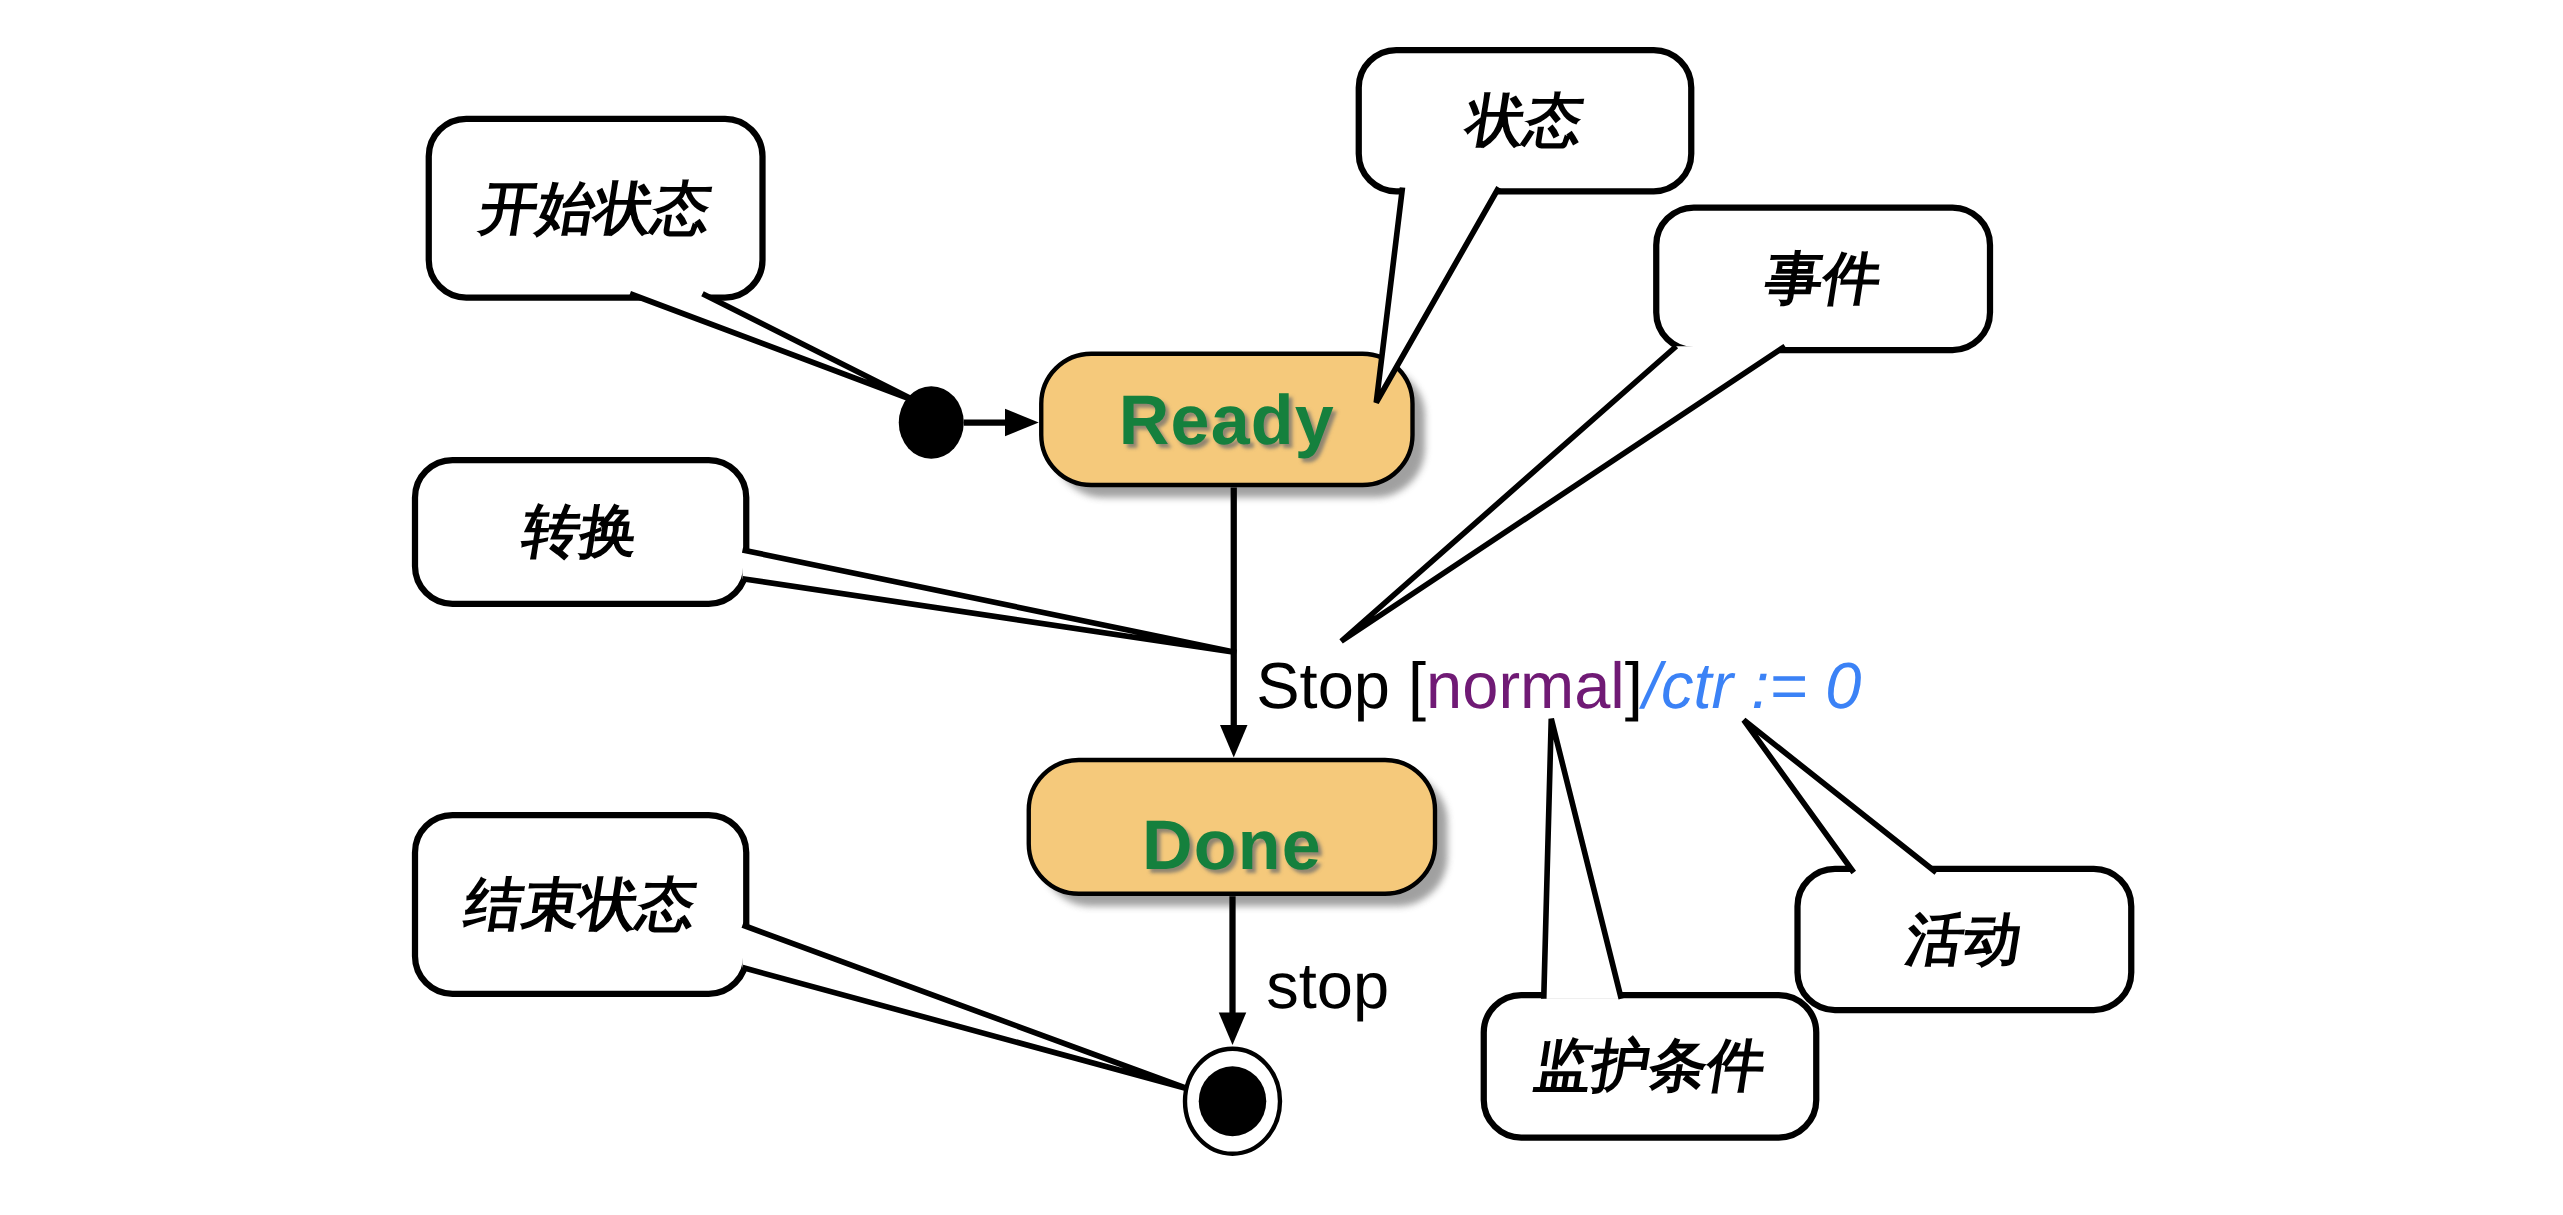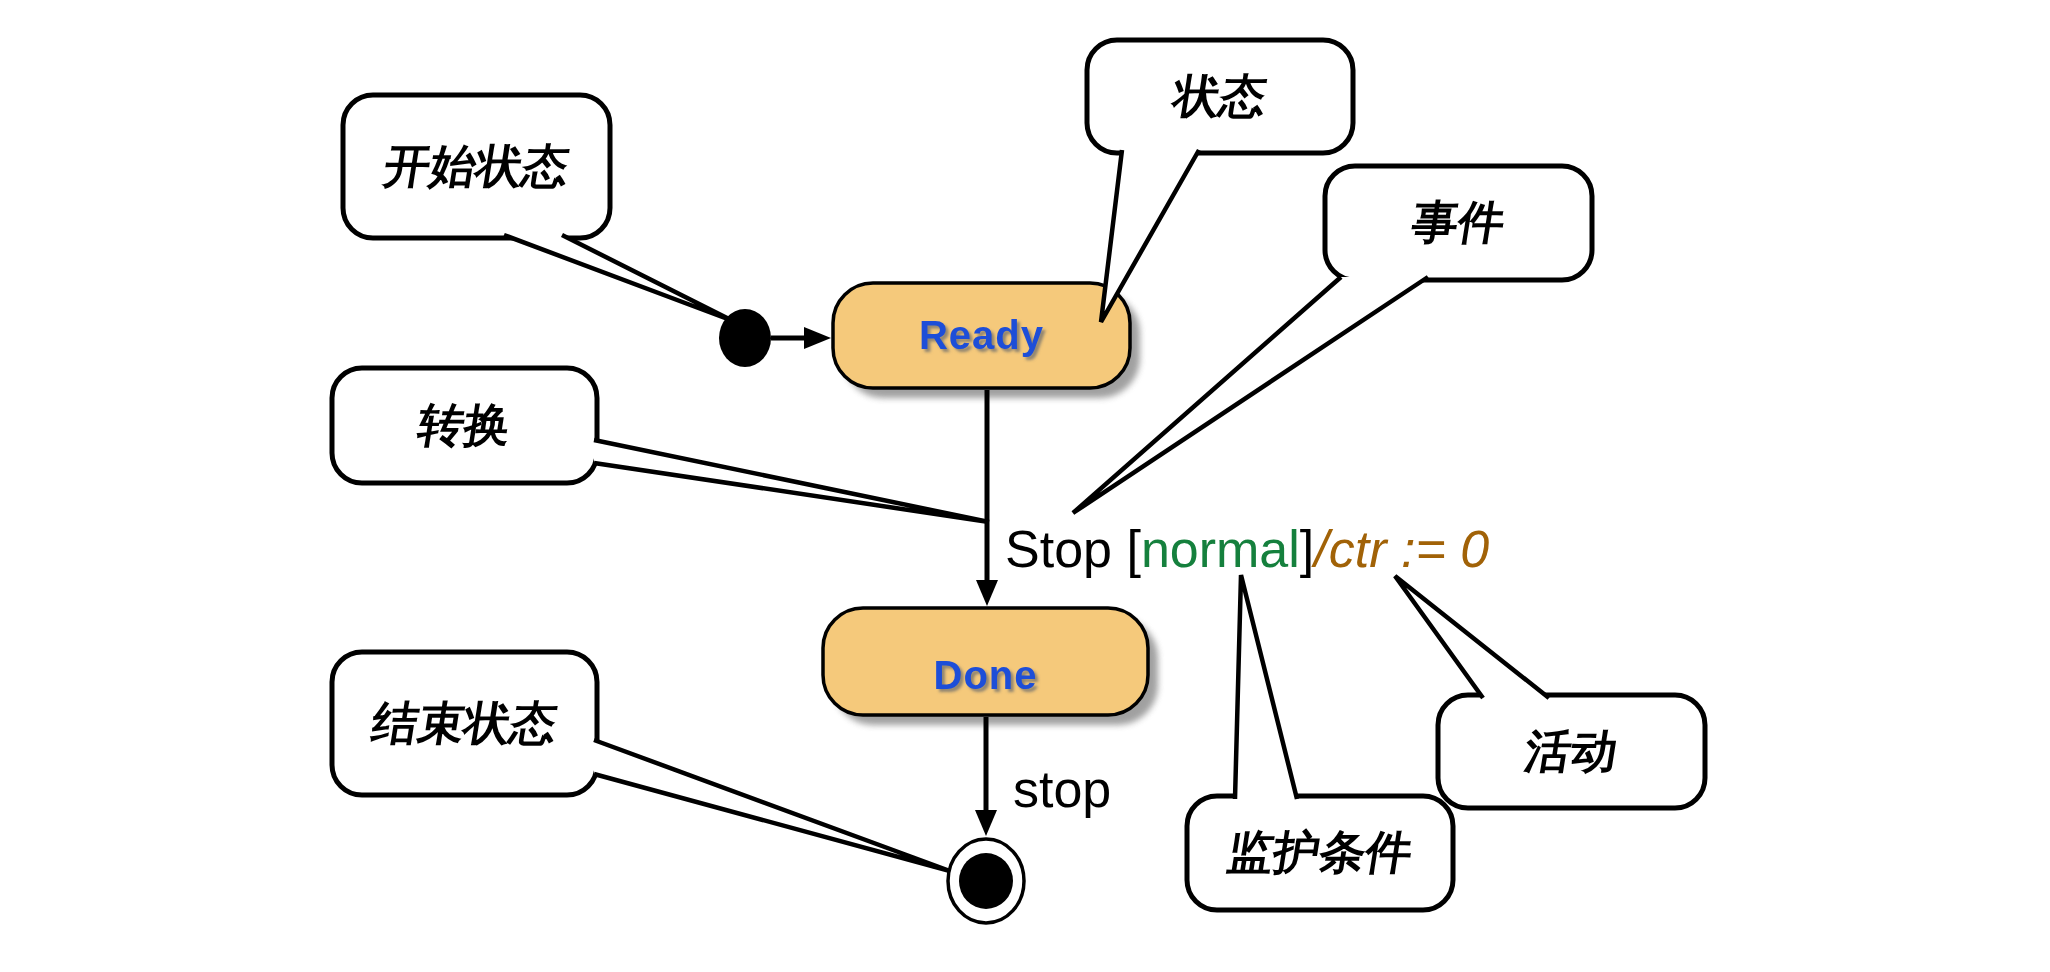--- a/index.html
+++ b/index.html
@@ -3,31 +3,31 @@
 <meta charset="utf-8">
 <style>
   html,body { margin:0; padding:0; background:#ffffff; }
   .stage {
     position:relative; width:2050px; height:972px; background:#ffffff;
     font-family:"Liberation Sans", sans-serif; overflow:hidden;
   }
   .stage svg.diagram { position:absolute; left:0; top:0; z-index:1; }
   .label { position:absolute; z-index:2; display:flex; align-items:center; justify-content:center; }
   .state-label {
-    font-weight:bold; font-size:40px; color:#1d4ed8; letter-spacing:1px;
+    font-weight:bold; font-size:56px; color:#15803d; letter-spacing:1px;
     text-shadow:3px 3px 3px rgba(110,110,110,0.75);
   }
   .callout-label {
     font-weight:bold; font-size:46px; color:#000000;
     transform:skewX(-9deg); white-space:nowrap;
   }
   .trans-label { font-size:52px; white-space:pre; color:#000000; }
   .t-black { color:#000000; }
-  .t-guard { color:#15803d; }
-  .t-action { color:#a16207; font-style:italic; }
+  .t-guard { color:#701a75; }
+  .t-action { color:#3b82f6; font-style:italic; }
   .stop-label { font-size:52px; color:#000000; }
 </style>
 </head>
 <body>
 
 <div class="stage">
 
   <svg class="diagram" width="2050" height="972" viewBox="0 0 2050 972">
     <defs>
       <filter id="softBlur" x="-20%" y="-20%" width="140%" height="140%">

